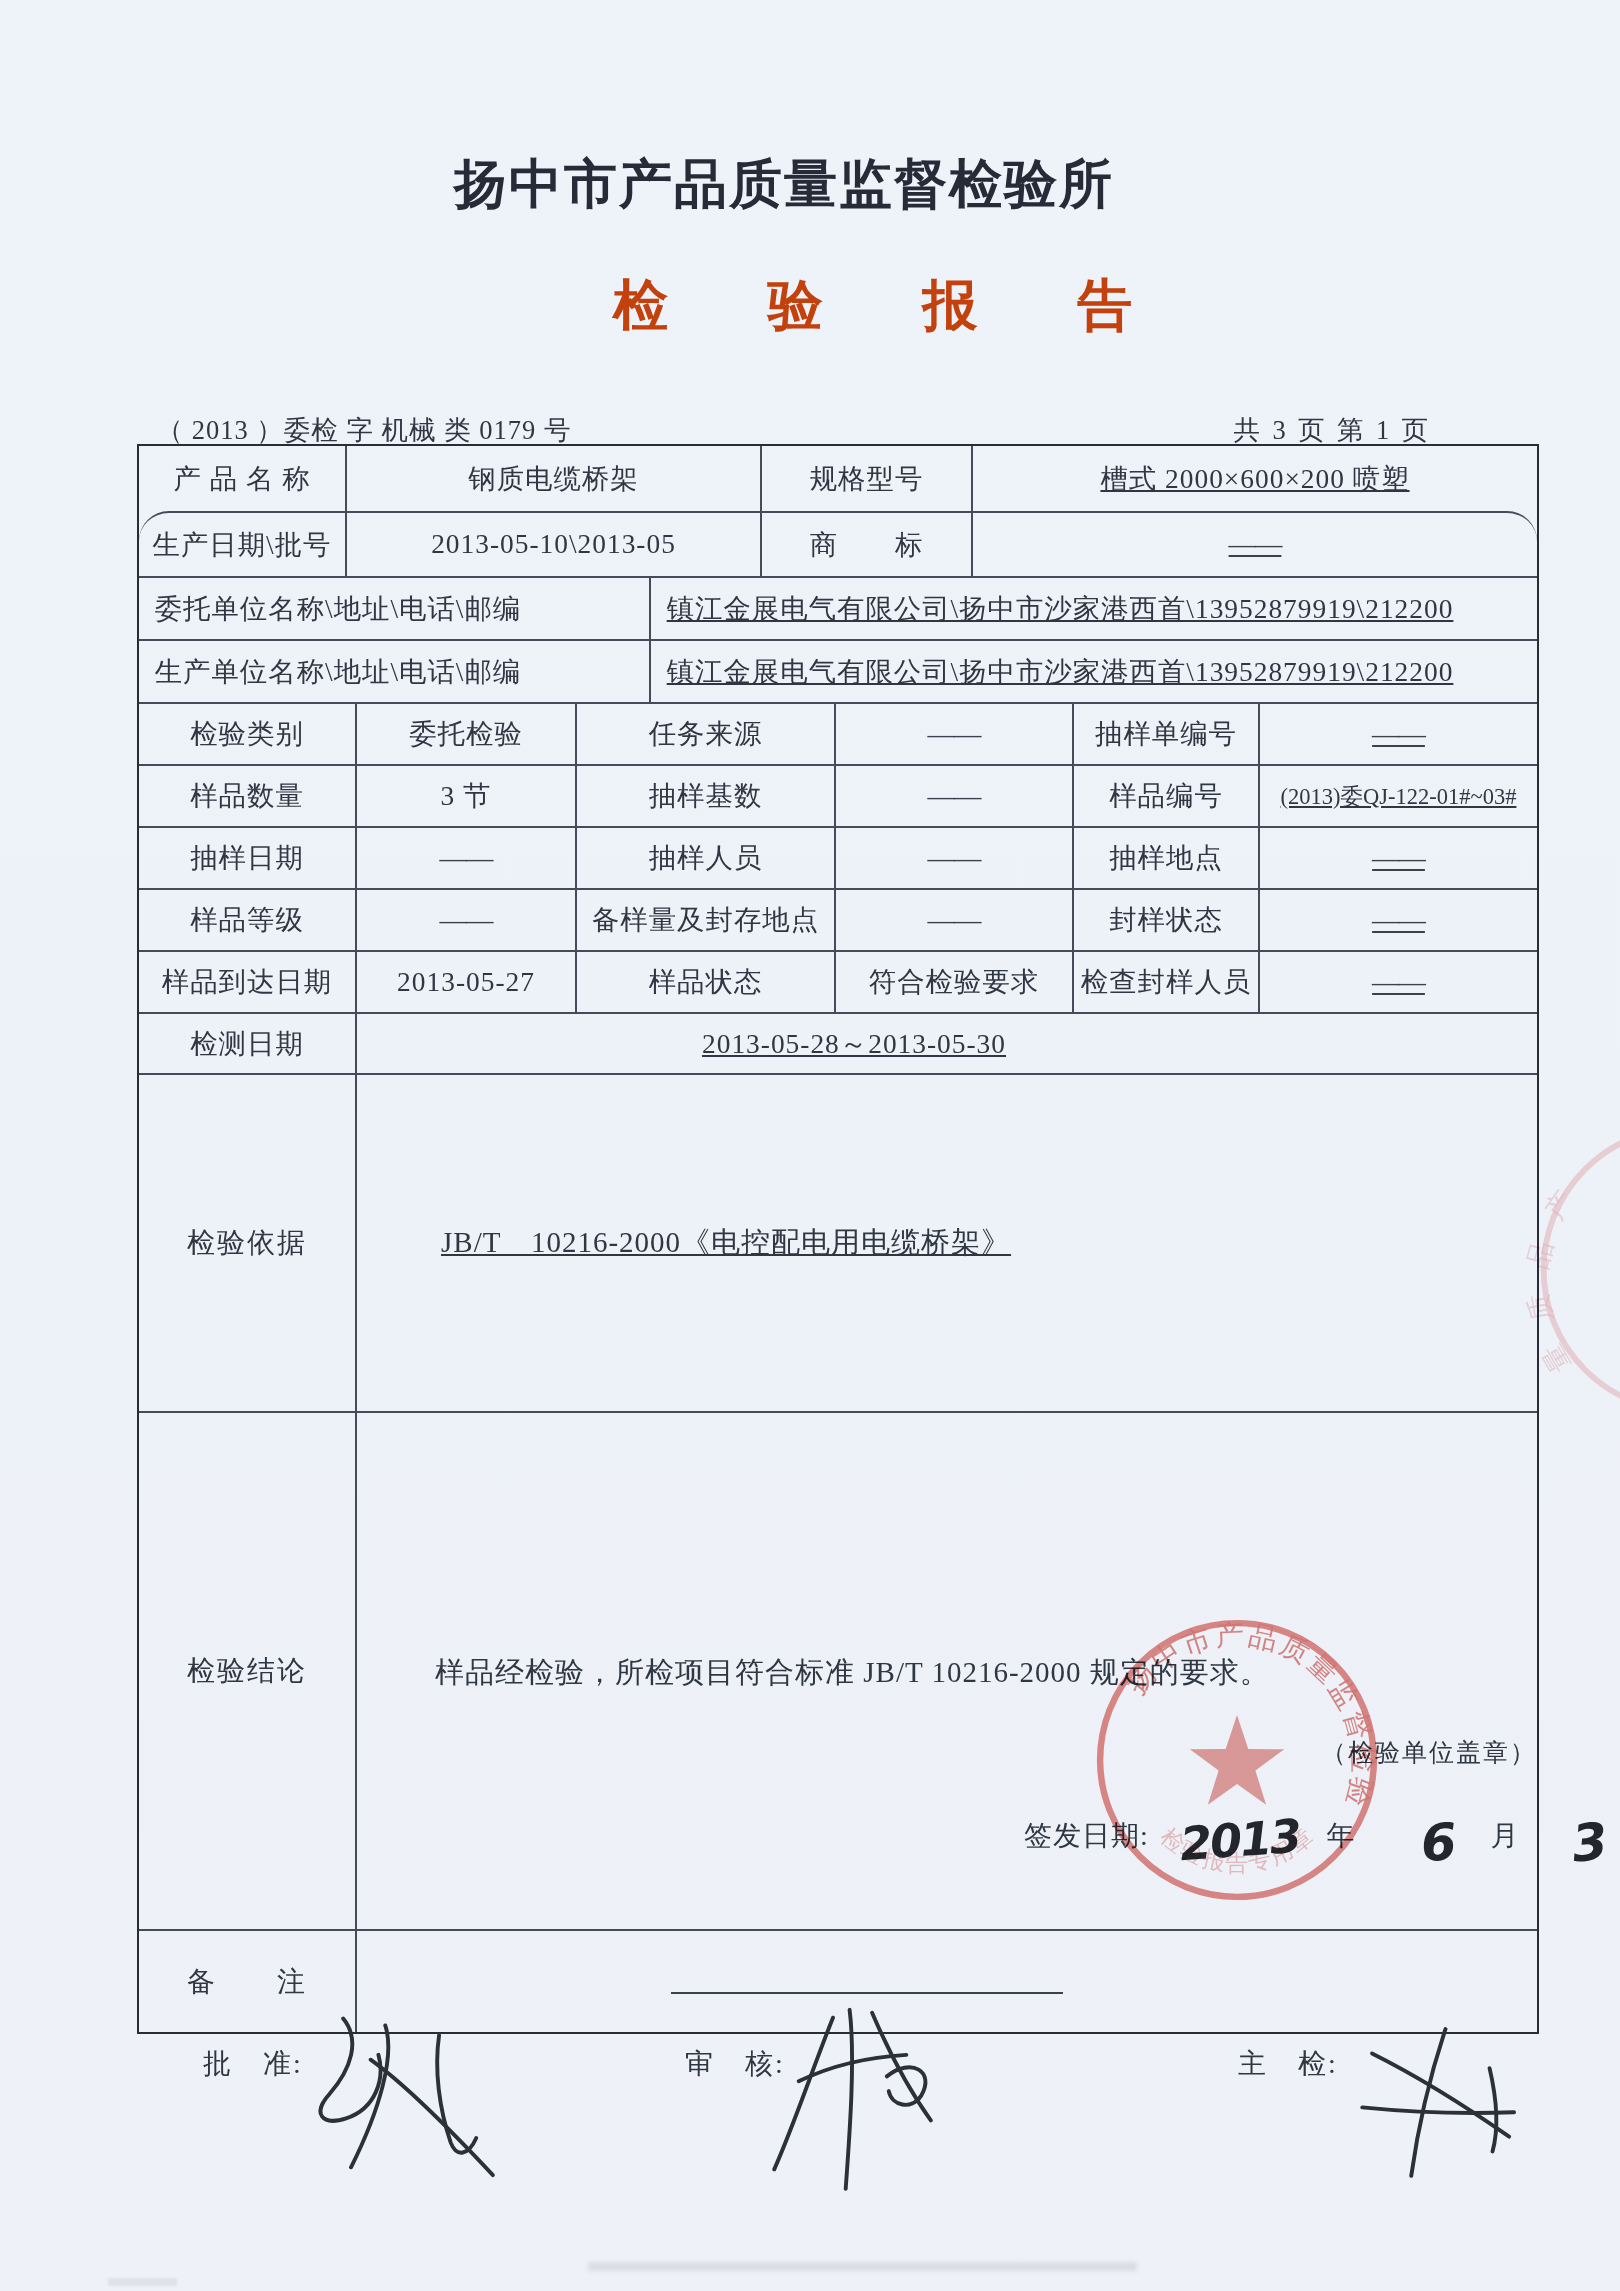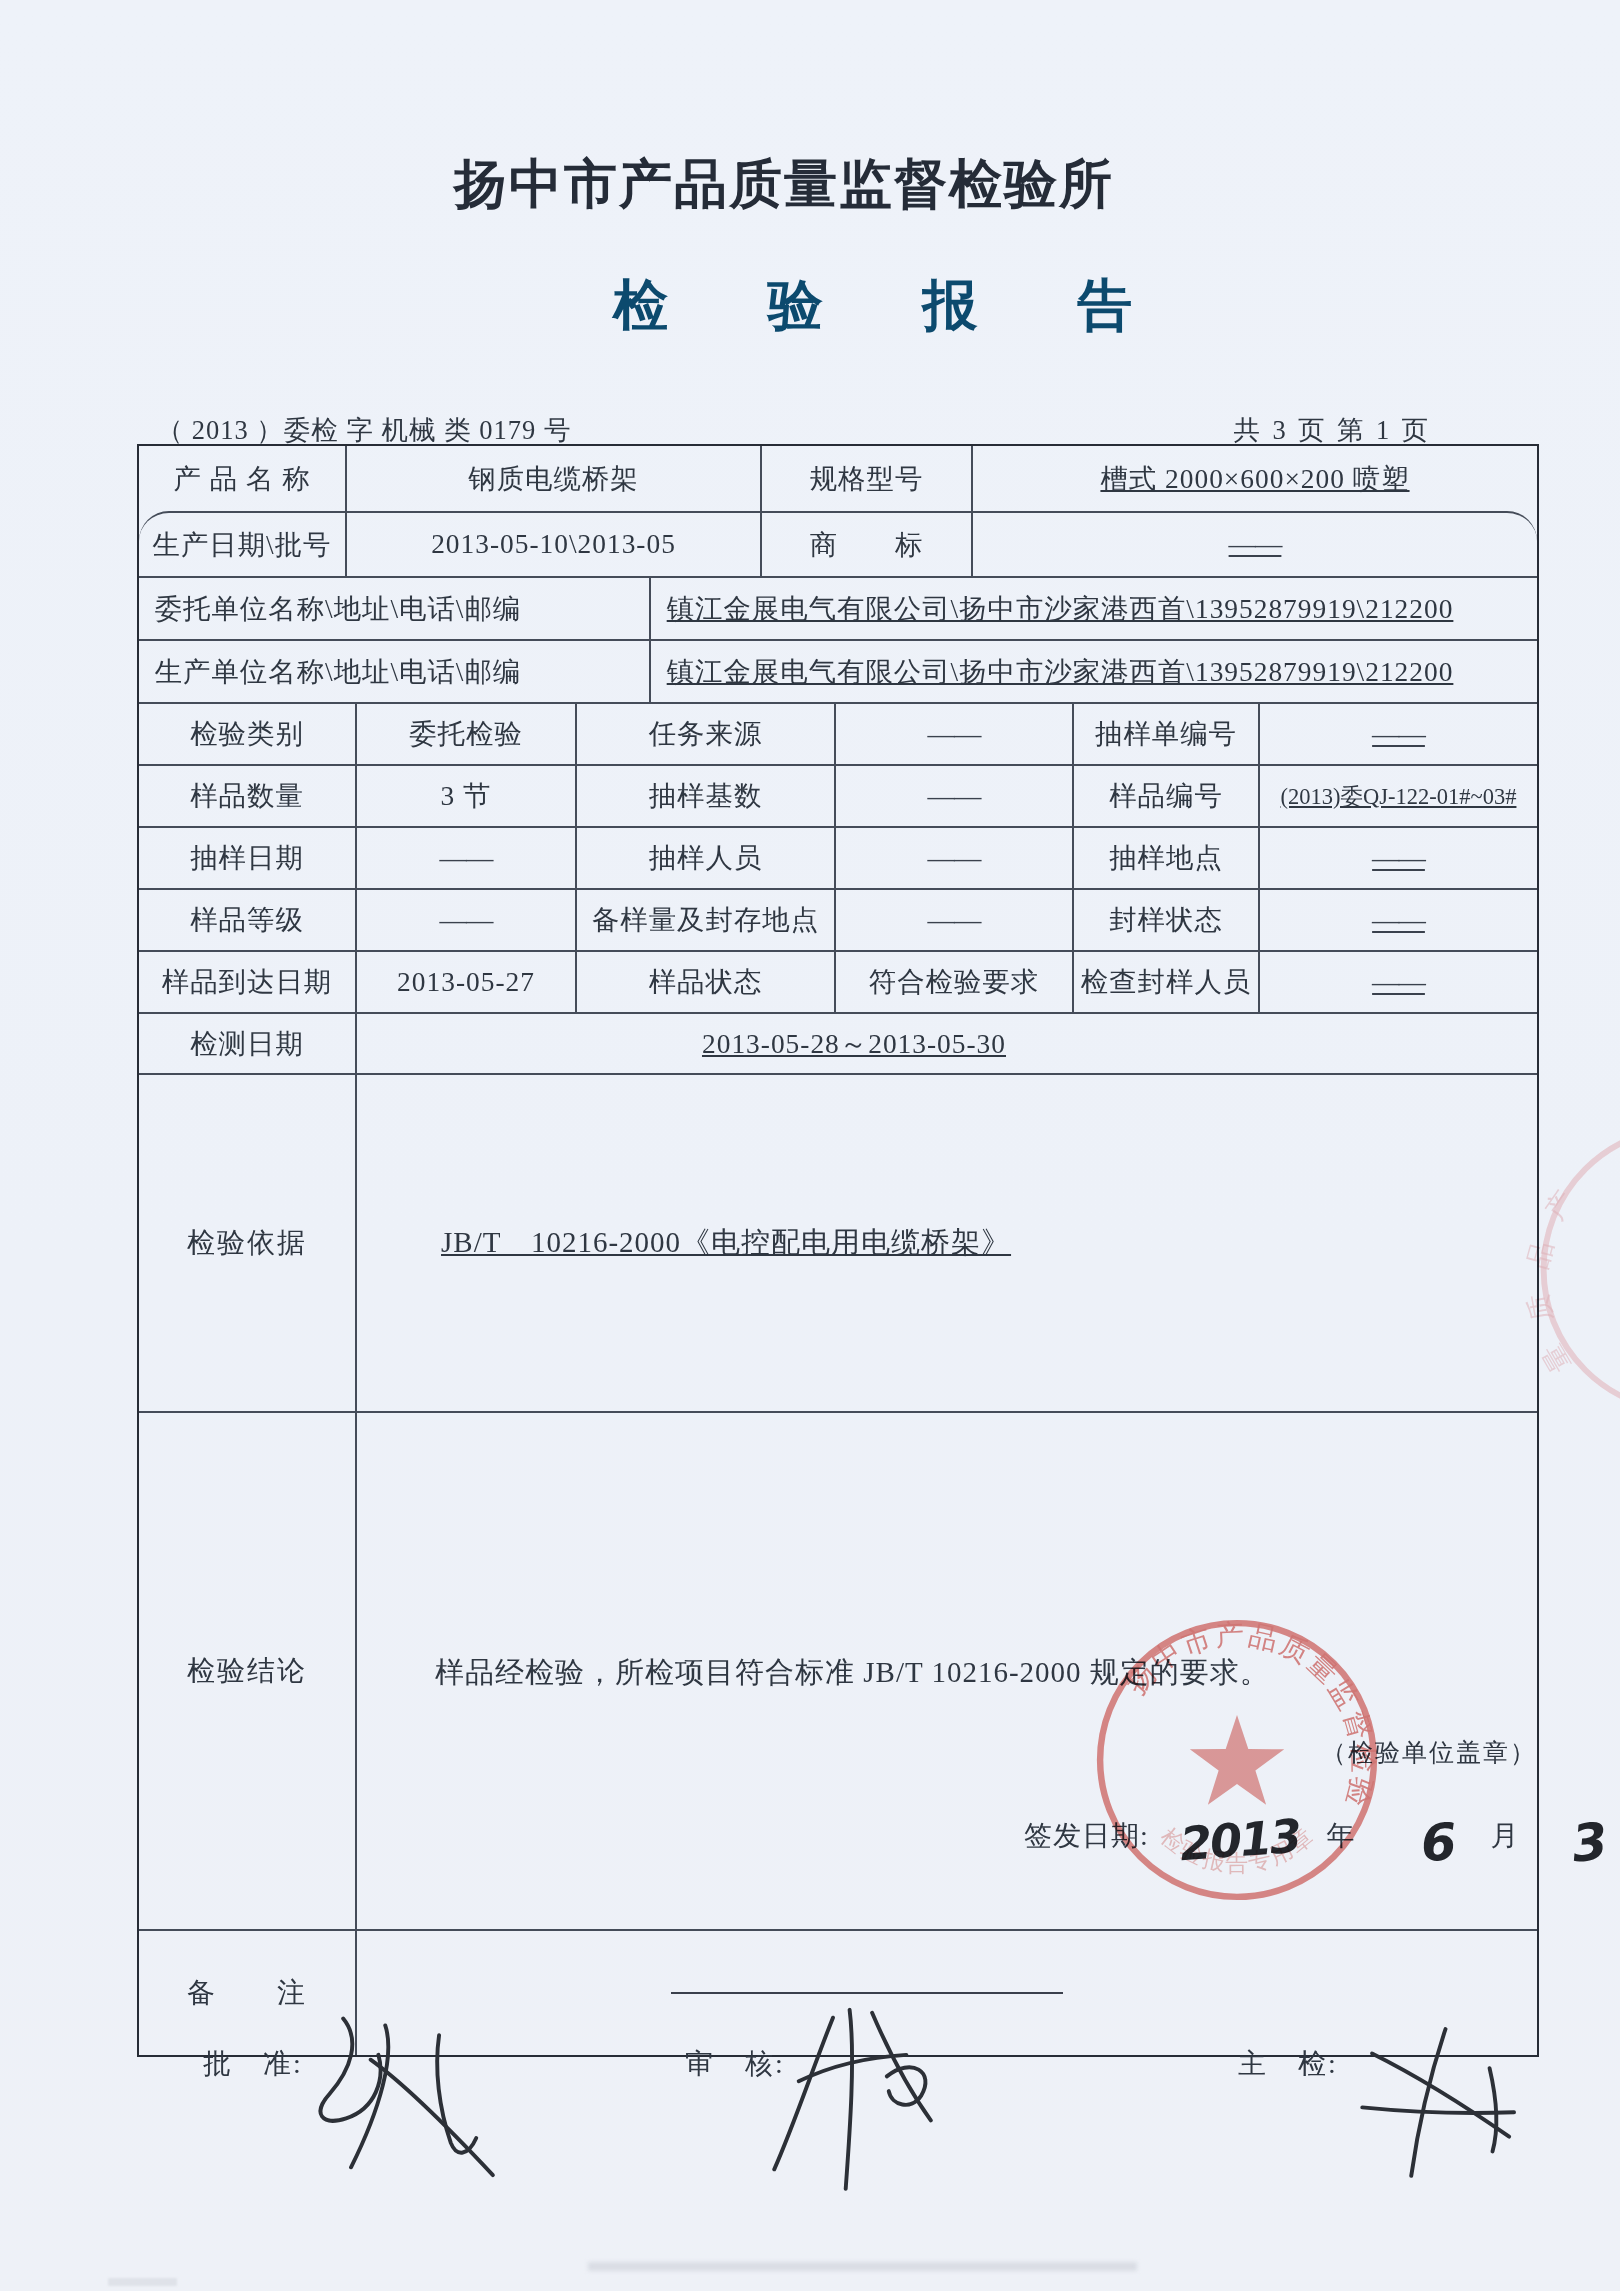--- a/index.html
+++ b/index.html
@@ -17,21 +17,21 @@
     background:linear-gradient(180deg,#eef2f9 0%,#edf1f8 55%,#eef1f7 100%);
   }
   .abs{position:absolute;}
   
   .org-title{
     top:149px;left:784px;transform:translateX(-50%);
     font-size:53px;font-weight:bold;letter-spacing:2px;white-space:nowrap;color:#252c38;
   }
   .report-title{
     top:269px;left:894px;transform:translateX(-50%);
-    font-size:55px;font-weight:bold;letter-spacing:43px;white-space:nowrap;color:#0c4a6e;
+    font-size:55px;font-weight:bold;letter-spacing:43px;white-space:nowrap;color:#c2410c;
   }
   .meta-row{top:412px;left:137px;width:1402px;height:35px;font-size:26.5px;}
   .meta-left{position:absolute;left:19.6px;top:0;letter-spacing:1px;}
   .meta-right{position:absolute;right:108px;top:0;letter-spacing:2.9px;}
   
   .info-table{
     top:444px;left:137px;width:1402px;
     border:2.9px solid var(--heavy);
     box-sizing:border-box;
     background:transparent;
@@ -63,21 +63,21 @@
   .concl-text{position:absolute;left:78px;top:218px;font-size:29px;letter-spacing:1px;white-space:nowrap;margin-top:22px;}
   .seal-note{position:absolute;left:964px;top:323px;font-size:25px;letter-spacing:2px;}
   .issue-line{position:absolute;left:667px;top:404px;font-size:28px;display:flex;align-items:flex-start;white-space:nowrap;gap:19px;}
   .hand{
     font-family:"DejaVu Sans","Liberation Sans",sans-serif;
     font-style:italic;font-weight:bold;color:#23262c;line-height:1;
   }
   .hand-year{font-size:46px;margin:0 7.8px 0 11.8px;transform:rotate(-4deg);letter-spacing:-2px;}
   .hand-month{font-size:51px;margin:0 13.7px 0 47px;transform:rotate(-3deg);}
   .hand-day{font-size:51px;margin:0 17.6px 0 33px;transform:rotate(-6deg);}
-  .remark-row{height:126px;}
+  .remark-row{height:103px;}
   .remark-cell{position:relative;display:block;}
   .remark-line{position:absolute;left:314px;top:61px;width:392px;height:2px;background:#3a404c;}
   
   .foot-label{position:absolute;font-size:28px;letter-spacing:2px;white-space:nowrap;}
   .sig{position:absolute;}
   .sig path{stroke:#2c3037;stroke-width:4;fill:none;stroke-linecap:round;stroke-linejoin:round;}
   
   .stamp-main{top:1613px;left:1090px;mix-blend-mode:multiply;opacity:.88;}
   .stamp-partial{top:1106px;left:1522px;mix-blend-mode:multiply;opacity:.75;}
   .stamp-text{font-family:"Liberation Serif","DejaVu Serif",serif;}

